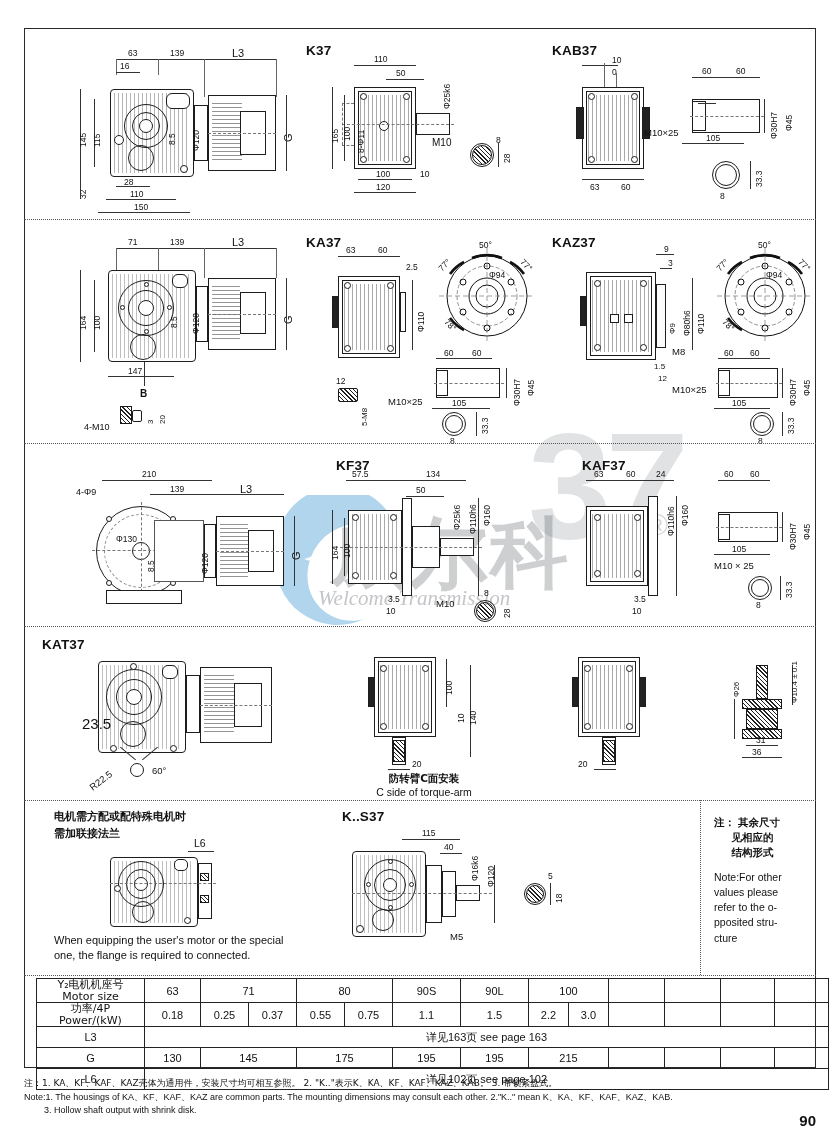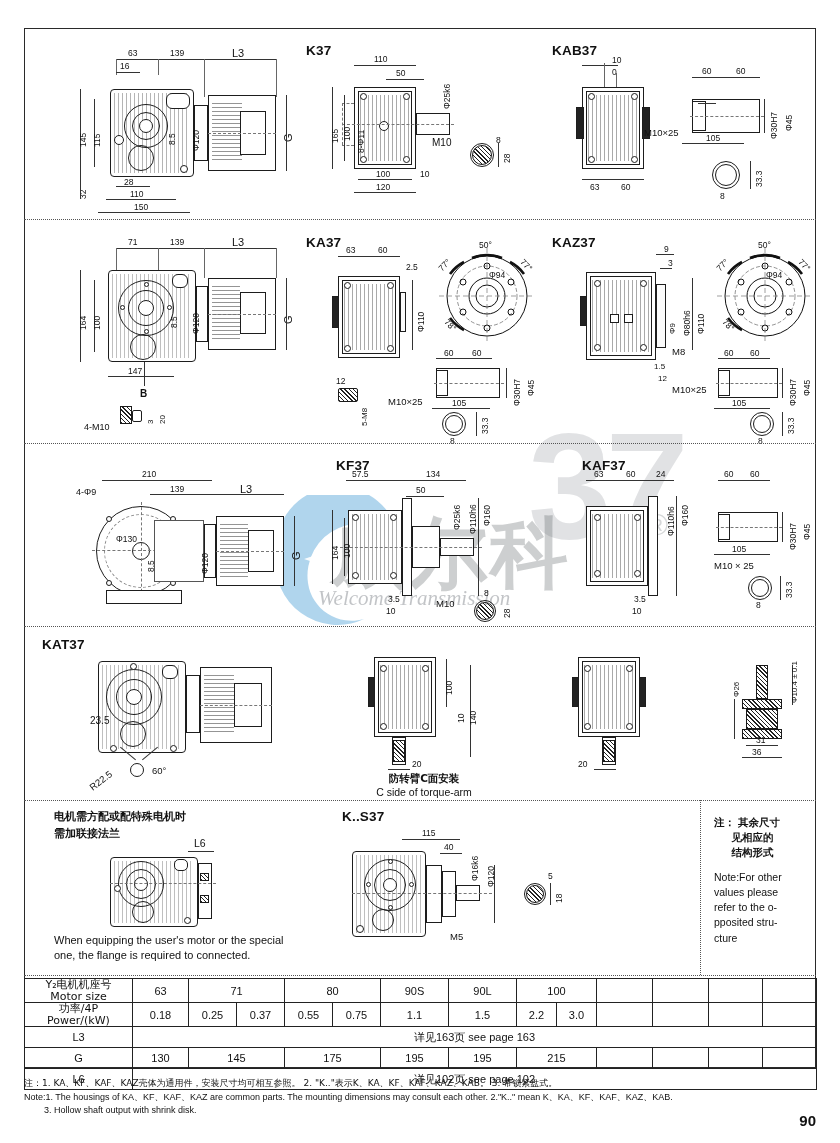--- a/index.html
+++ b/index.html
@@ -46,21 +46,21 @@
   .cap .en{display:block;font-size:10.5px;}
 
   .notebox{position:absolute;font-size:10.5px;line-height:1.45;}
   .notebox .zh{font-family:Liberation Sans, sans-serif;font-weight:bold;display:block;white-space:pre;}
   .notebox .en{display:block;margin-top:9px;}
 
   .flangeNoteZh{position:absolute;font-family:"DejaVu Sans",sans-serif;font-weight:bold;font-size:11px;line-height:1.5;white-space:pre;}
   .flangeNoteEn{position:absolute;font-size:11px;line-height:1.35;}
 
   
-  table.spec{position:absolute;left:24px;border-collapse:collapse;table-layout:fixed;}
+  table.spec{position:absolute;left:36px;border-collapse:collapse;table-layout:fixed;}
   table.spec td{border:1px solid #222;font-size:11px;text-align:center;height:20px;padding:0;}
   td.hd{font-size:8.2px;line-height:1.05;font-family:"DejaVu Sans",sans-serif;}
   td.hd b{font-weight:normal;display:block;}
   td.lbl{font-size:12px;}
   td.left{text-align:left;padding-left:8px;font-size:11.5px;}
 
   .footnotes{position:absolute;left:24px;font-size:9px;line-height:1.5;}
   .footnotes .zh{font-family:"DejaVu Sans",sans-serif;display:block;}
   .footnotes .en{display:block;}
   .footnotes .en2{display:block;padding-left:20px;}
@@ -564,21 +564,21 @@
       <div class="cir" style="left:46px;top:68px;width:26px;height:26px;"></div>
       <div class="cirf" style="left:56px;top:10px;width:7px;height:7px;"></div>
       <div class="cirf" style="left:36px;top:92px;width:7px;height:7px;"></div>
       <div class="cirf" style="left:96px;top:92px;width:7px;height:7px;"></div>
       <div class="box" style="left:88px;top:12px;width:16px;height:14px;border-radius:6px;"></div>
       <div class="box" style="left:112px;top:22px;width:14px;height:58px;"></div>
       <div class="box" style="left:126px;top:14px;width:72px;height:76px;"></div>
       <div class="ribs" style="left:130px;top:22px;width:30px;height:60px;opacity:.5;"></div>
       <div class="box" style="left:160px;top:30px;width:28px;height:44px;"></div>
       <div class="dash" style="left:126px;top:52px;width:72px;"></div>
-      <div class="dim" style="left:16px;top:62px;font-size:10px;">23.5</div>
+      <div class="dim" style="left:8px;top:62px;font-size:15px;">23.5</div>
       <div class="cirf" style="left:56px;top:110px;width:14px;height:14px;"></div>
       <div class="ln thin" style="left:44px;top:100px;width:20px;height:1px;transform:rotate(40deg);"></div>
       <div class="ln thin" style="left:66px;top:100px;width:20px;height:1px;transform:rotate(-40deg);"></div>
       <div class="dim" style="left:14px;top:122px;transform:rotate(-38deg);font-size:9.5px;">R22.5</div>
       <div class="dim" style="left:78px;top:112px;font-size:9.5px;">60°</div>
     </div>
 
     <div class="dw" style="left:306px;top:18px;width:180px;height:150px;">
       <div class="box" style="left:44px;top:10px;width:62px;height:80px;"></div>
       <div class="box" style="left:48px;top:14px;width:54px;height:72px;"></div>

